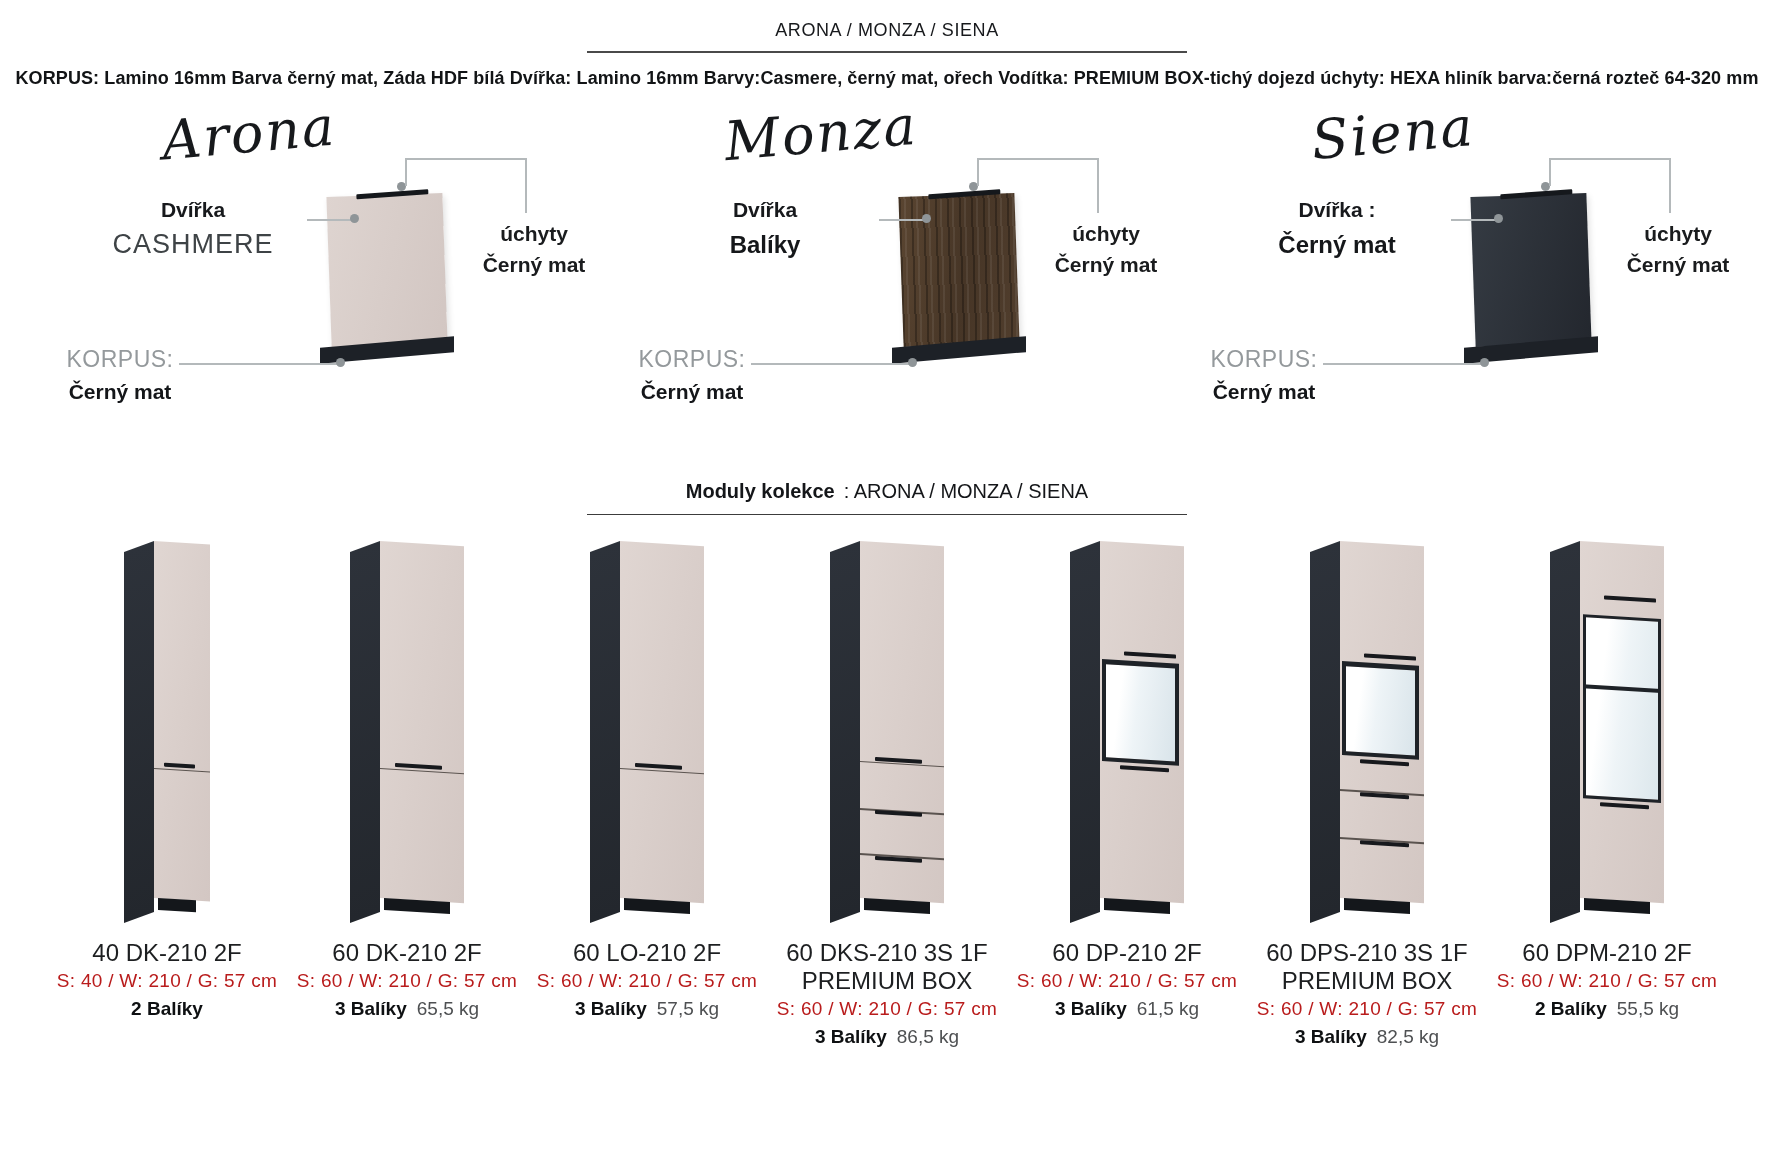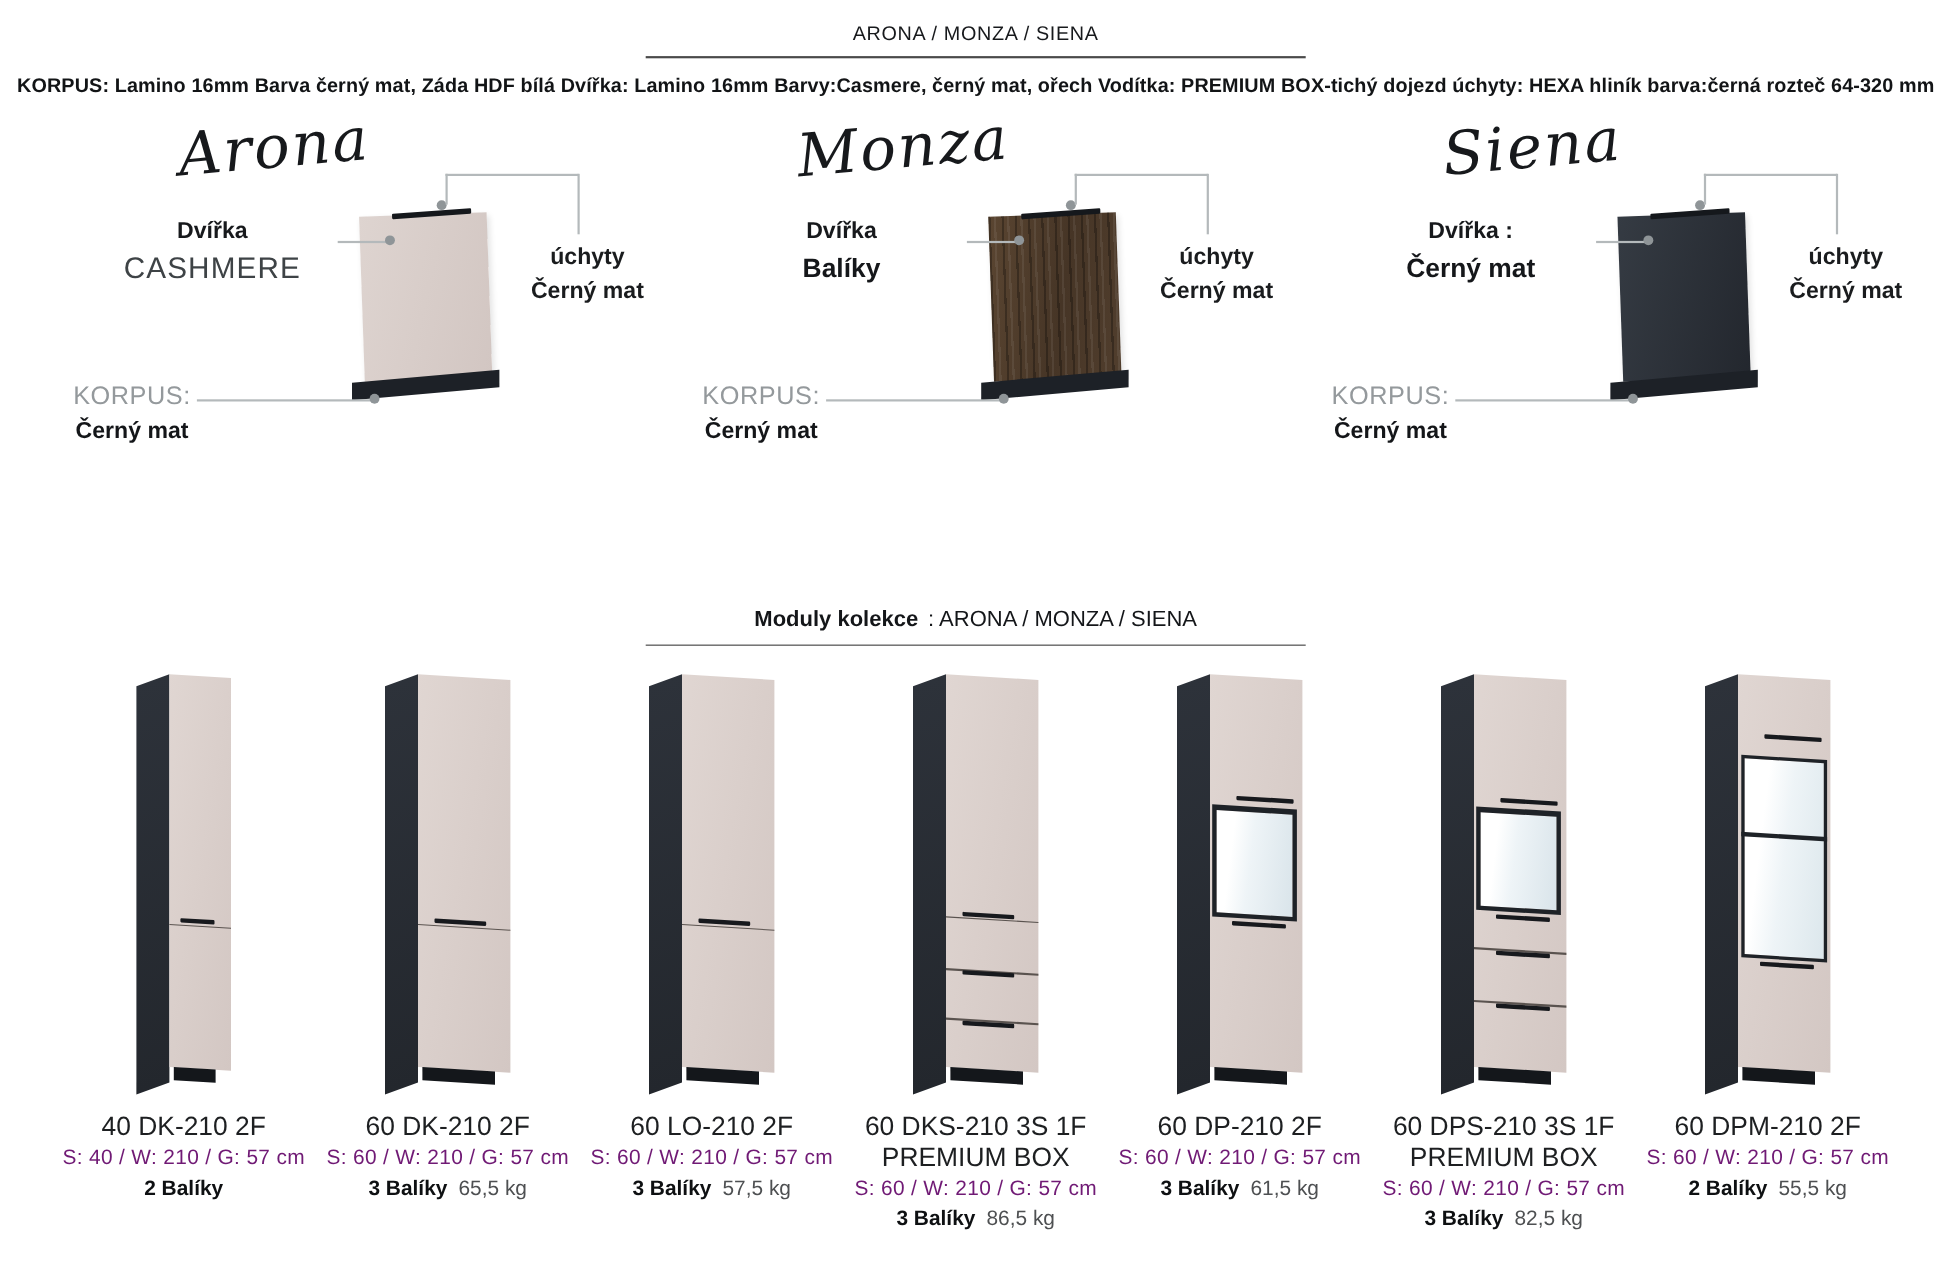--- a/index.html
+++ b/index.html
@@ -38,40 +38,40 @@
   .lbl-dvirka .lt { font-weight:bold; font-size:21px; color:#17191c; }
   .lv.mutedv { font-size:27px; color:#3e4346; font-weight:400; letter-spacing:1px; margin-top:7px; }
   .lv.boldv  { font-size:24px; font-weight:bold; color:#15171a; margin-top:9px; }
   .lbl-uchyty { left:430px; top:122px; width:150px; font-weight:bold; }
   .lbl-uchyty .lt { font-size:21px; }
   .lbl-uchyty .lv { font-size:21px; margin-top:7px; }
   .lbl-korpus { left:12px; top:246px; width:158px; }
   .lbl-korpus .lk { font-size:23px; color:#94999c; letter-spacing:.5px; font-weight:400; }
   .lbl-korpus .lv { font-size:21px; font-weight:bold; color:#141619; margin-top:7px; }
   
-  .msec-title { margin-top:120px; text-align:center; font-size:20px; color:#141619; }
+  .msec-title { margin-top:48px; text-align:center; font-size:20px; color:#141619; }
   .msec-title .b { font-weight:bold; }
   .msec-title .r { font-weight:400; margin-left:9px; }
   .msec-rule { width:600px; height:0; border-bottom:1.5px solid #3c3c3c; margin:11px auto 0 auto; }
   .modules { margin-top:26px; padding:0 54px; display:flex; justify-content:space-between; }
   .mcol { width:226px; display:flex; flex-direction:column; align-items:center; flex:0 0 auto; }
   .cab { position:relative; }
   .cab-side  { position:absolute; left:0; top:0; width:30px; background:linear-gradient(180deg,#2d323a,#23272d); transform:skewY(-20deg); transform-origin:100% 0; }
   .cab-front { position:absolute; left:30px; top:0; background:linear-gradient(100deg,#e0d6d2,#d3c7c3); transform:skewY(3.5deg); transform-origin:0 0; }
   .cab-plinth{ position:absolute; background:#14171b; transform:skewY(3.5deg); transform-origin:0 0; }
   .seam   { position:absolute; left:0; right:0; height:1.5px; background:#5a534f; }
   .handle { position:absolute; height:4px; background:#17191d; border-radius:1px; z-index:2; }
   .niche  { position:absolute; border:4px solid #1e2227; border-top-width:5px;
             background:linear-gradient(97deg,#ffffff 0 22%,#eef4f7 45%,#d9e4ea); }
   .disp   { position:absolute; border:3px solid #1e2227;
             background:linear-gradient(97deg,#ffffff 0 25%,#eef4f7 50%,#dce7ec); }
   .shelf  { position:absolute; left:-3px; right:-3px; height:4px; background:#1e2227; }
   .mlabel { margin-top:27px; text-align:center; line-height:28px; white-space:nowrap; }
   .mcode,.msub { font-size:24px; color:#1d1f21; }
-  .mdims  { font-size:19px; color:#701a75; letter-spacing:.3px; }
+  .mdims  { font-size:19px; color:#b91c1c; letter-spacing:.3px; }
   .mpack  { font-size:19px; }
   .mpack .pk { font-weight:bold; color:#0e1012; }
   .mpack .wt { font-weight:400; color:#4e5052; margin-left:10px; }
 </style>
 </head>
 <body>
 
 <div class="hdr">
   <div class="hdr-title">ARONA / MONZA / SIENA</div>
   <div class="hdr-rule"></div>

